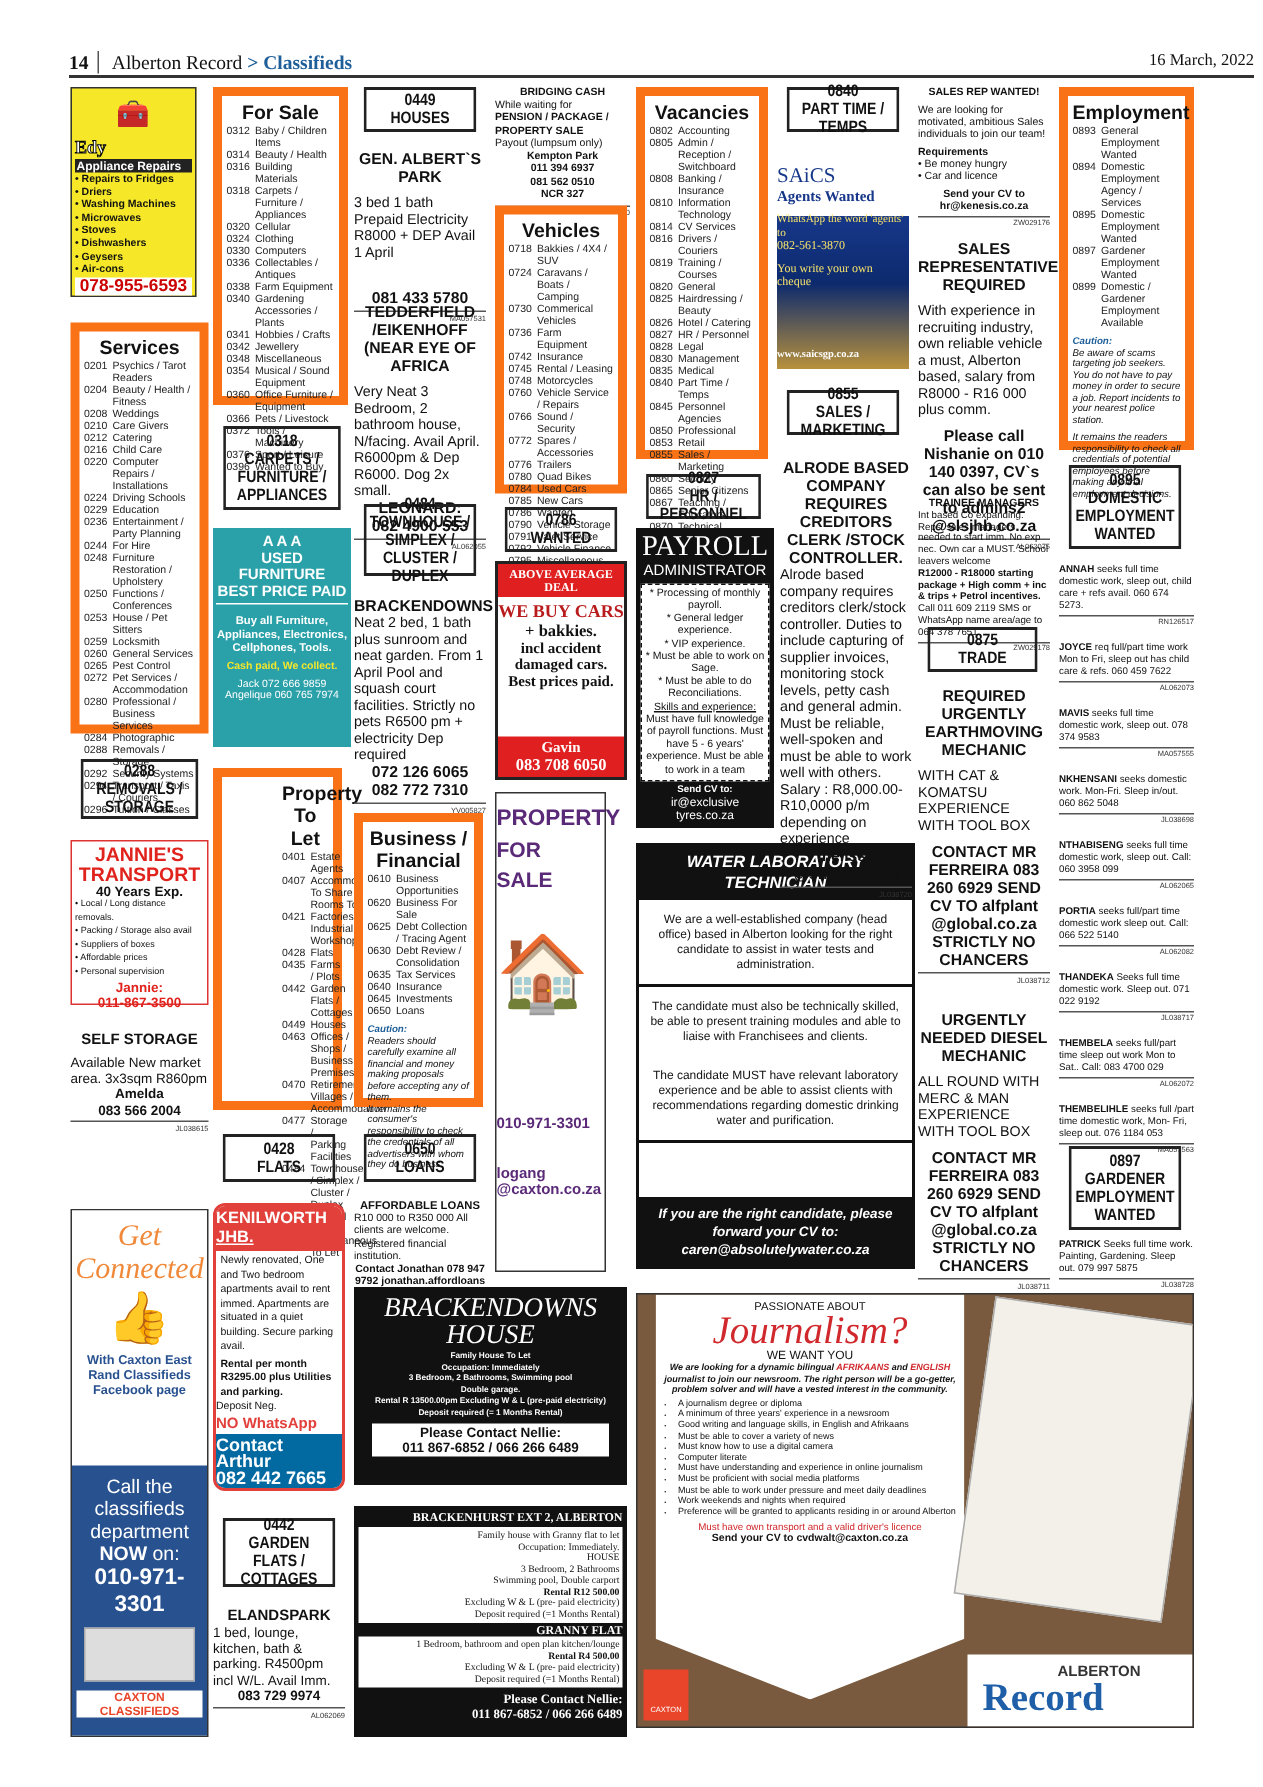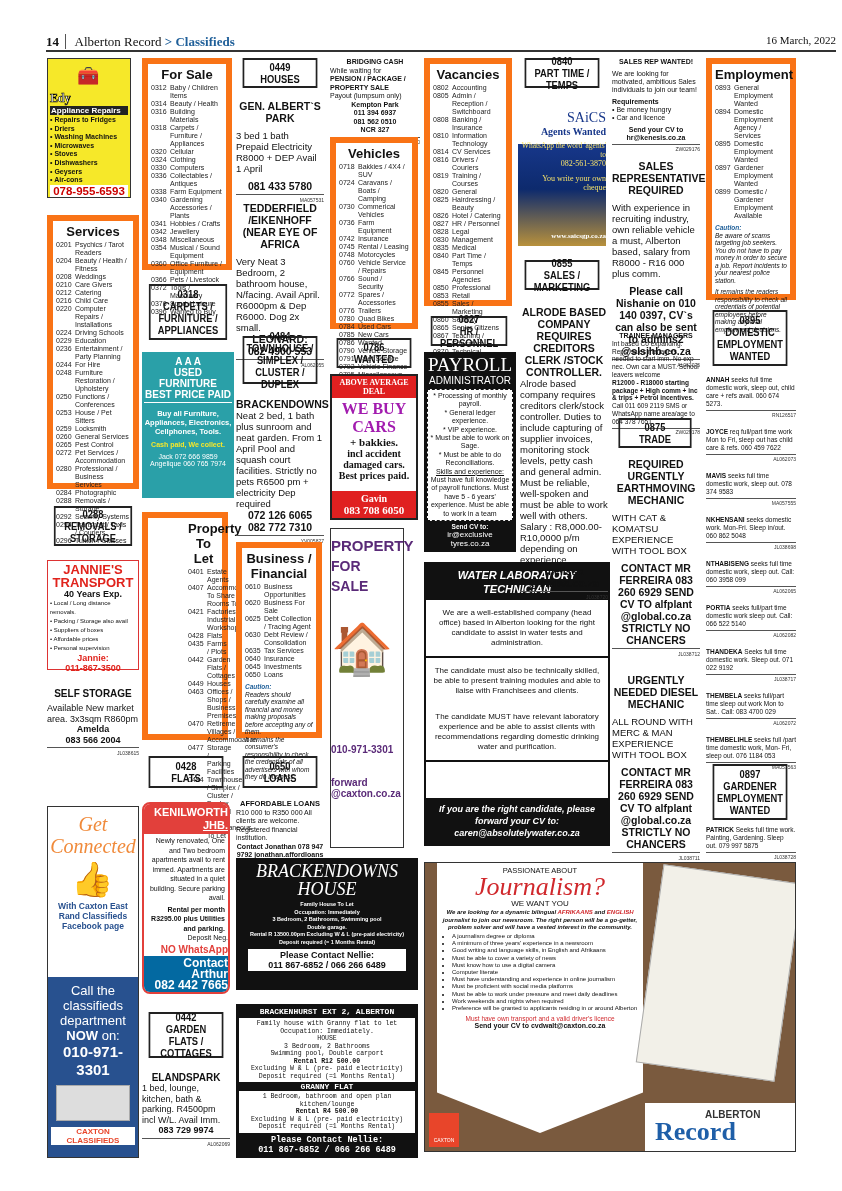--- a/index.html
+++ b/index.html
@@ -352,21 +352,21 @@
         <span>Miscellaneous To Let</span>
       </div>
     </div>
 </div>
 
 <div class="abs box" style="left:142px;top:756px;width:88px;height:32px;">
   <span>0428</span>
     <span>FLATS</span>
 </div>
 
-<div class="abs" style="left:142px;top:802px;width:88px;height:192px;border:2px solid #e2403b;border-radius:8px;text-align:right;font-size:7px;line-height:9.5px;overflow:hidden">
+<div class="abs" style="left:142px;top:802px;width:88px;height:192px;border:2px solid #e2403b;border-radius:8px;text-align:left;font-size:7px;line-height:9.5px;overflow:hidden">
   <div style="background:#e2403b;color:#fff;font-weight:bold;font-size:11px;line-height:13px;padding:2px 0">
     <div>KENILWORTH</div>
     <div style="text-decoration:underline">JHB.</div>
   </div>
   <div style="padding:2px 3px">Newly renovated, One and Two bedroom apartments avail to rent immed. Apartments are situated in a quiet building. Secure parking avail.</div>
   <div style="font-weight:bold;padding:0 3px">Rental per month R3295.00 plus Utilities and parking.</div>
   <div>Deposit Neg.</div>
   <div style="color:#e2403b;font-weight:bold;font-size:10px;line-height:13px">NO WhatsApp</div>
   <div style="background:#0369a1;color:#fff;font-weight:bold;font-size:12px;line-height:11px;padding:2px 0">
     <div>Contact Arthur</div>
@@ -387,21 +387,21 @@
 </div>
 
 <div class="abs box" style="left:236px;top:58px;width:88px;height:30px;">
   <span>0449</span>
     <span>HOUSES</span>
 </div>
 
 <div class="abs lg" style="left:236px;top:100px;width:88px;">
   <div class="t">GEN. ALBERT`S PARK</div>
   <div style="margin-top:6px">3 bed 1 bath Prepaid Electricity R8000 + DEP Avail 1 April</div>
-  <div class="t" style="margin-top:6px">081 433 5780</div>
+  <div class="t" style="margin-top:19px">081 433 5780</div>
   <div class="ref">MA057531</div>
 </div>
 
 <div class="abs lg" style="left:236px;top:202px;width:88px;">
   <div class="t">TEDDERFIELD /EIKENHOFF (NEAR EYE OF AFRICA</div>
   <div style="margin-top:6px">Very Neat 3 Bedroom, 2 bathroom house, N/facing. Avail April. R6000pm &amp; Dep R6000. Dog 2x small.</div>
   <div class="t">LEONARD:</div>
   <div class="t">082 4900 553</div>
   <div class="ref">AL062055</div>
 </div>
@@ -564,37 +564,37 @@
     </div>
 </div>
 
 <div class="abs box" style="left:330px;top:338px;width:88px;height:30px;">
   <span>0786</span>
     <span>WANTED</span>
 </div>
 
 <div class="abs" style="left:330px;top:374px;width:88px;height:146px;border:2px solid #222;text-align:center;font-family:'Liberation Serif',serif;font-weight:bold">
   <div style="background:#e02020;color:#fff;font-size:8px;padding:2px 0">ABOVE AVERAGE DEAL</div>
-  <div style="color:#a21caf;font-size:16px;margin-top:2px">WE BUY CARS</div>
+  <div style="color:#b91c1c;font-size:12px;margin-top:2px">WE BUY CARS</div>
   <div style="font-size:11px">+ bakkies.</div>
   <div style="font-size:10px;line-height:11px">incl accident damaged cars.</div>
   <div style="font-size:10px">Best prices paid.</div>
   <div style="background:#e02020;color:#fff;position:absolute;bottom:0;left:0;right:0;padding:2px 0">
     <div style="font-size:10px">Gavin</div>
     <div style="font-size:11px">083 708 6050</div>
   </div>
 </div>
 
 <div class="abs" style="left:330px;top:528px;width:74px;height:320px;border:1px solid #333;text-align:left;color:#5a2a78;font-weight:bold">
   <div style="font-size:15px;margin-top:8px">PROPERTY</div>
   <div style="font-size:14px;margin-top:4px">FOR</div>
   <div style="font-size:14px;margin-top:4px">SALE</div>
   <div style="font-size:50px;line-height:90px;margin-top:10px">🏠</div>
   <div style="font-size:10px;margin-top:50px">010-971-3301</div>
-  <div style="font-size:10px;margin-top:22px">forward</div>
+  <div style="font-size:10px;margin-top:22px">logang</div>
   <div style="font-size:10px">@caxton.co.za</div>
 </div>
 
 <div class="abs cat" style="left:424px;top:58px;width:88px;height:248px;">
   <h3>Vacancies</h3>
   <div id="vac-rows">
       <div class="row">
         <span class="c">0802</span>
         <span>Accounting</span>
       </div>
@@ -728,21 +728,21 @@
   <div style="padding:8px 6px">The candidate must also be technically skilled, be able to present training modules and able to liaise with Franchisees and clients.</div>
   <div style="padding:8px 6px;border-bottom:2px solid #111">The candidate MUST have relevant laboratory experience and be able to assist clients with recommendations regarding domestic drinking water and purification.</div>
   <div class="dark" style="font-weight:bold;font-style:italic;font-size:9px;line-height:12px;padding:5px 6px;position:absolute;bottom:0;left:0;right:0">If you are the right candidate, please forward your CV to: caren@absolutelywater.co.za</div>
 </div>
 
 <div class="abs box" style="left:518px;top:58px;width:88px;height:30px;">
   <span>0840</span>
     <span>PART TIME / TEMPS</span>
 </div>
 
-<div class="abs" style="left:518px;top:104px;width:88px;height:142px;background:linear-gradient(#fff 0,#fff 28%,#17378a 28%,#0d2a6d 60%,#b8913c 100%);text-align:right;font-family:'Liberation Serif',serif">
+<div class="abs" style="left:518px;top:104px;width:88px;height:142px;background:linear-gradient(#fff 0,#fff 28%,#17378a 28%,#0d2a6d 60%,#b8913c 100%);text-align:left;font-family:'Liberation Serif',serif">
   <div style="color:#17378a;font-size:14px;padding-top:6px">SAiCS</div>
   <div style="color:#17378a;font-weight:bold;font-size:10px;background:#fff">Agents Wanted</div>
   <div style="color:#f6e26b;font-size:7.5px;margin-top:4px;line-height:9px">WhatsApp the word 'agents' to</div>
   <div style="color:#f6e26b;font-size:8px">082-561-3870</div>
   <div style="color:#f6e26b;font-size:8px;margin-top:6px">You write your own cheque</div>
   <div style="color:#fff;font-size:7px;font-weight:bold;position:absolute;bottom:6px;left:0;right:0">www.saicsgp.co.za</div>
 </div>
 
 <div class="abs box" style="left:518px;top:260px;width:88px;height:30px;">
   <span>0855</span>
@@ -864,21 +864,21 @@
     <div>Double garage.</div>
     <div>Rental R 13500.00pm Excluding W &amp; L (pre-paid electricity)</div>
     <div>Deposit required (= 1 Months Rental)</div>
   </div>
   <div style="background:#fff;color:#111;font-weight:bold;margin:3px 8px 0;padding:1px">
     <div style="font-size:9px">Please Contact Nellie:</div>
     <div style="font-size:9px">011 867-6852 / 066 266 6489</div>
   </div>
 </div>
 
-<div class="abs dark" style="left:236px;top:1004px;width:182px;height:154px;text-align:center;font-family:Liberation Mono, monospace;padding:3px">
+<div class="abs dark" style="left:236px;top:1004px;width:182px;height:154px;text-align:right;font-family:Liberation Serif, serif;padding:3px">
   <div style="font-weight:bold;font-size:8px">BRACKENHURST EXT 2, ALBERTON</div>
   <div style="background:#fff;color:#111;font-size:6.5px;line-height:7.5px;padding:2px;margin-top:2px">
     <div>Family house with Granny flat to let</div>
     <div>Occupation: Immediately.</div>
     <div>HOUSE</div>
     <div>3 Bedroom, 2 Bathrooms</div>
     <div>Swimming pool, Double carport</div>
     <div style="font-weight:bold">Rental R12 500.00</div>
     <div>Excluding W &amp; L (pre- paid electricity)</div>
     <div>Deposit required (=1 Months Rental)</div>

